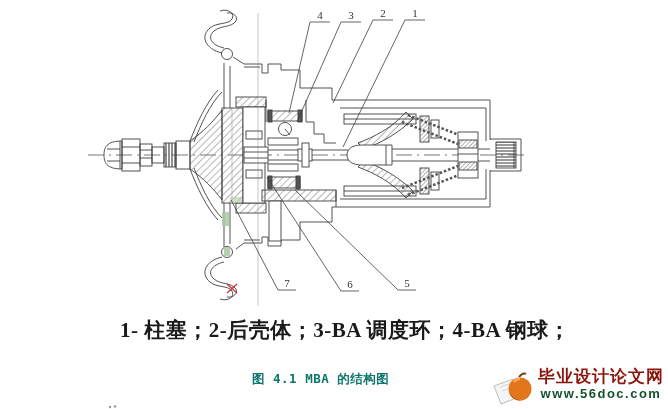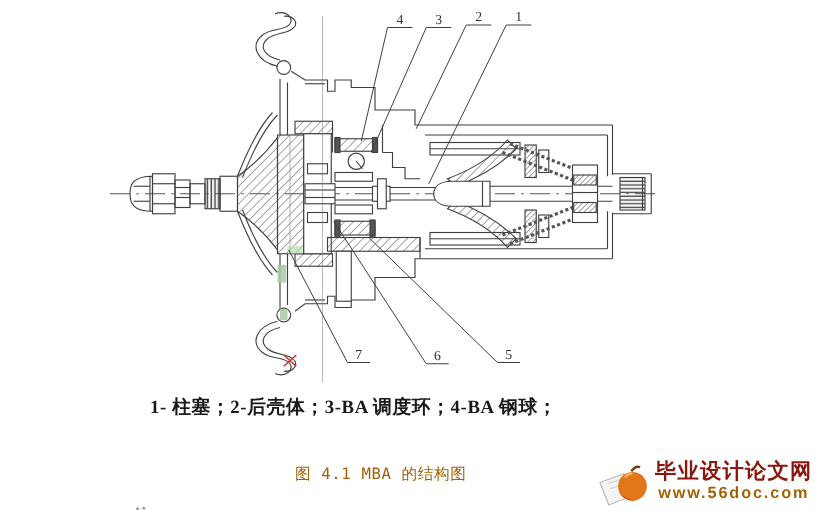--- a/index.html
+++ b/index.html
@@ -1,32 +1,32 @@
 <!DOCTYPE html>
 <html><head>
 <meta charset="utf-8">
 <style>
   html,body{margin:0;padding:0;background:#ffffff;}
   #page{position:relative;width:668px;height:409px;background:#ffffff;overflow:hidden;
         font-family:"Liberation Serif","DejaVu Serif",serif;}
   #drawing{position:absolute;left:0;top:0;}
-  .legend-line{position:absolute;color:#1a1a1a;font-size:15px;font-weight:600;
+  .legend-line{position:absolute;color:#1a1a1a;font-size:21px;font-weight:600;
         letter-spacing:0.5px;white-space:nowrap;
         font-family:"Liberation Serif","DejaVu Serif",serif;}
   #legend-line-1{left:120px;top:316px;}
   #legend-line-2{left:142px;top:340px;}
-  #figure-title{position:absolute;left:236px;top:371px;color:#a16207;font-size:12.5px;
+  #figure-title{position:absolute;left:252px;top:371px;color:#0f766e;font-size:12.5px;
         letter-spacing:0.5px;white-space:nowrap;
-        font-family:"DejaVu Sans Mono","Liberation Mono",monospace;}
-  #watermark{position:absolute;right:18px;bottom:2px;display:flex;align-items:flex-start;}
+        font-family:"DejaVu Sans Mono","Liberation Mono",monospace;font-weight:bold;}
+  #watermark{position:absolute;right:4px;bottom:2px;display:flex;align-items:flex-start;}
   #wm-text{display:flex;flex-direction:column;align-items:center;margin-left:2px;}
   #wm-name{font-family:"Liberation Sans","DejaVu Sans",sans-serif;font-weight:bold;
         font-size:17px;line-height:19px;color:#8a170d;letter-spacing:1px;white-space:nowrap;}
   #wm-url{font-family:"Liberation Sans","DejaVu Sans",sans-serif;font-weight:bold;
-        font-size:13px;line-height:15px;color:#a16207;letter-spacing:1.5px;white-space:nowrap;}
+        font-size:13px;line-height:15px;color:#14532d;letter-spacing:1.5px;white-space:nowrap;}
 </style>
 </head>
 <body>
 
 <div id="page">
 
   <svg id="drawing" width="668" height="409" viewBox="0 0 668 409" xmlns="http://www.w3.org/2000/svg">
     <defs>
       <pattern id="h" width="5" height="5" patternUnits="userSpaceOnUse" patternTransform="rotate(45)">
         <line x1="0" y1="0" x2="0" y2="5" stroke="#6e6e6e" stroke-width="1"></line>

